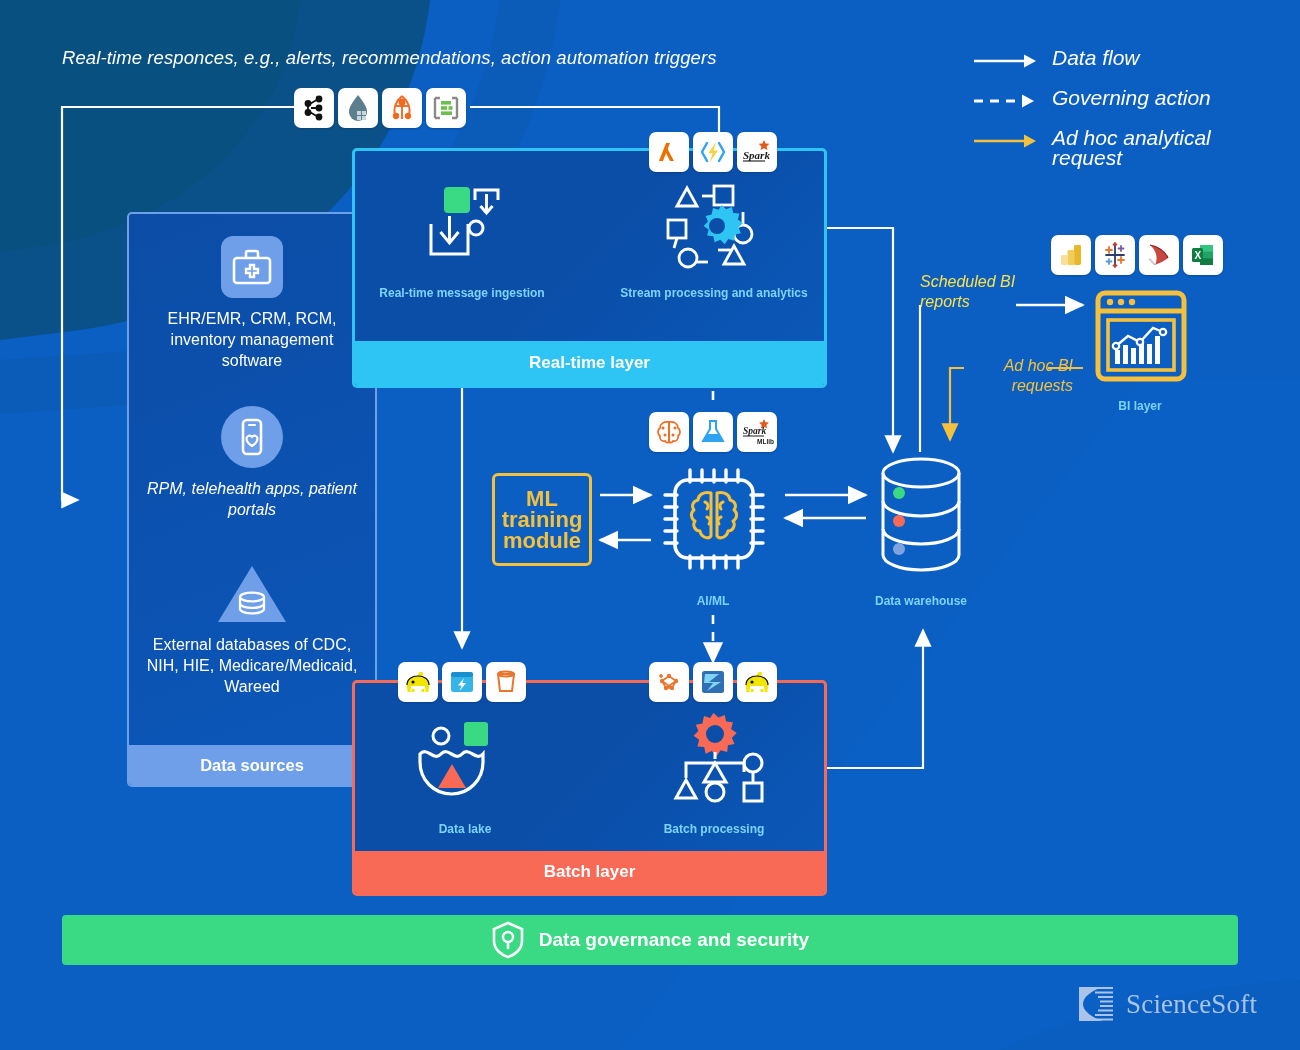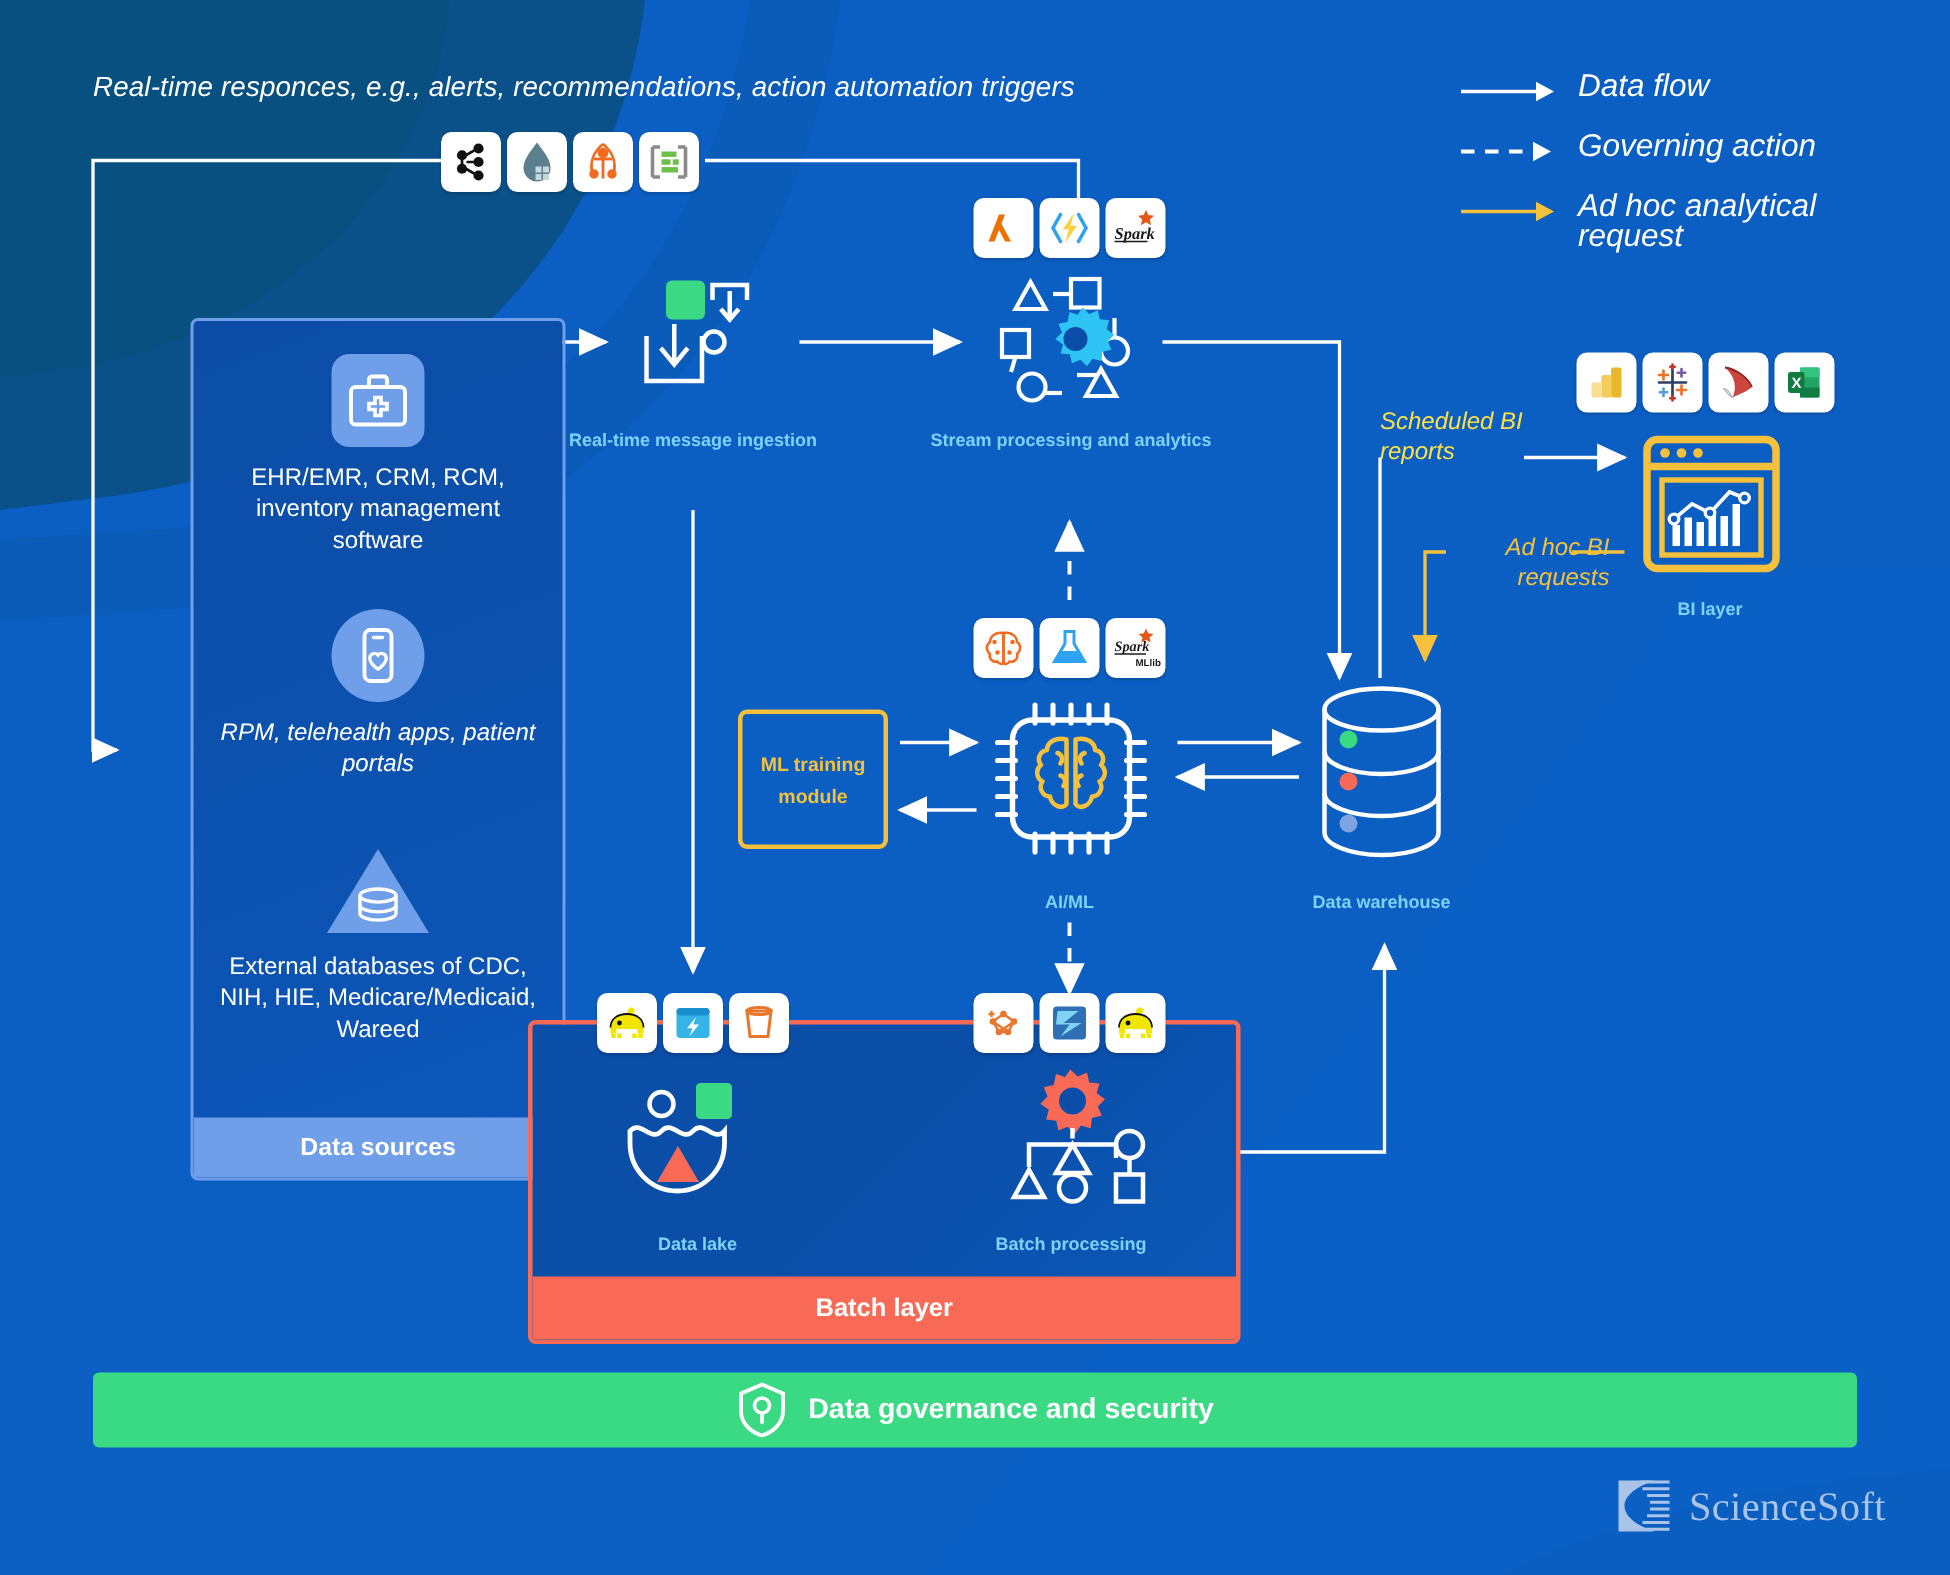--- a/index.html
+++ b/index.html
@@ -72,21 +72,21 @@
 
   .node-label {
     position: absolute; text-align: center; color: #7dd3fc;
     font-weight: bold; font-size: 12px; line-height: 22px;
   }
 
   
   #ml-box {
     left: 492px; top: 473px; width: 100px; height: 93px;
     border: 3px solid #f5c13c; border-radius: 6px;
-    color: #f5c13c; font-weight: bold; font-size: 13px; line-height: 21px;
+    color: #f5c13c; font-weight: bold; font-size: 22px; line-height: 21px;
     display: flex; align-items: center; justify-content: center; text-align: center;
   }
 
   
   .chip-row { position: absolute; display: flex; gap: 4px; }
   .chip {
     width: 40px; height: 40px; background: #fff; border-radius: 7px;
     display: flex; align-items: center; justify-content: center;
     box-shadow: 0 1px 2px rgba(0,0,0,.18);
   }
@@ -288,20 +288,23 @@
           <path d="M24,33 L24,45 C24,47.4 29.4,49.4 36,49.4 C42.6,49.4 48,47.4 48,45 L48,33" fill="none" stroke="#fff" stroke-width="2.3"></path>
           <path d="M24,39.5 C24,41.9 29.4,43.9 36,43.9 C42.6,43.9 48,41.9 48,39.5" fill="none" stroke="#fff" stroke-width="2.3"></path>
         </svg>
         <div class="ds-text">External databases of CDC, NIH, HIE, Medicare/Medicaid, Wareed</div>
       </div>
 
     </div>
     <div id="ds-footer">Data sources</div>
   </div>
 
+  <div id="rt-box" class="abs">
+    <div id="rt-footer">Real-time layer</div>
+  </div>
 
   <div class="abs" style="left:410px; top:176px;">
     <svg width="100" height="96" viewBox="0 0 100 96">
       <rect x="34" y="11" width="26" height="26" rx="4" fill="#3ad984"></rect>
       <g fill="none" stroke="#fff" stroke-width="3">
         <path d="M65,24 L65,14 L88,14 L88,24"></path>
         <path d="M76.5,18 L76.5,36 M70.5,30 L76.5,37 L82.5,30"></path>
         <circle cx="66" cy="52" r="7"></circle>
         <path d="M21,48 L21,78 L58,78 L58,48"></path>
         <path d="M39.5,40 L39.5,66 M30.5,56 L39.5,67 L48.5,56"></path>

